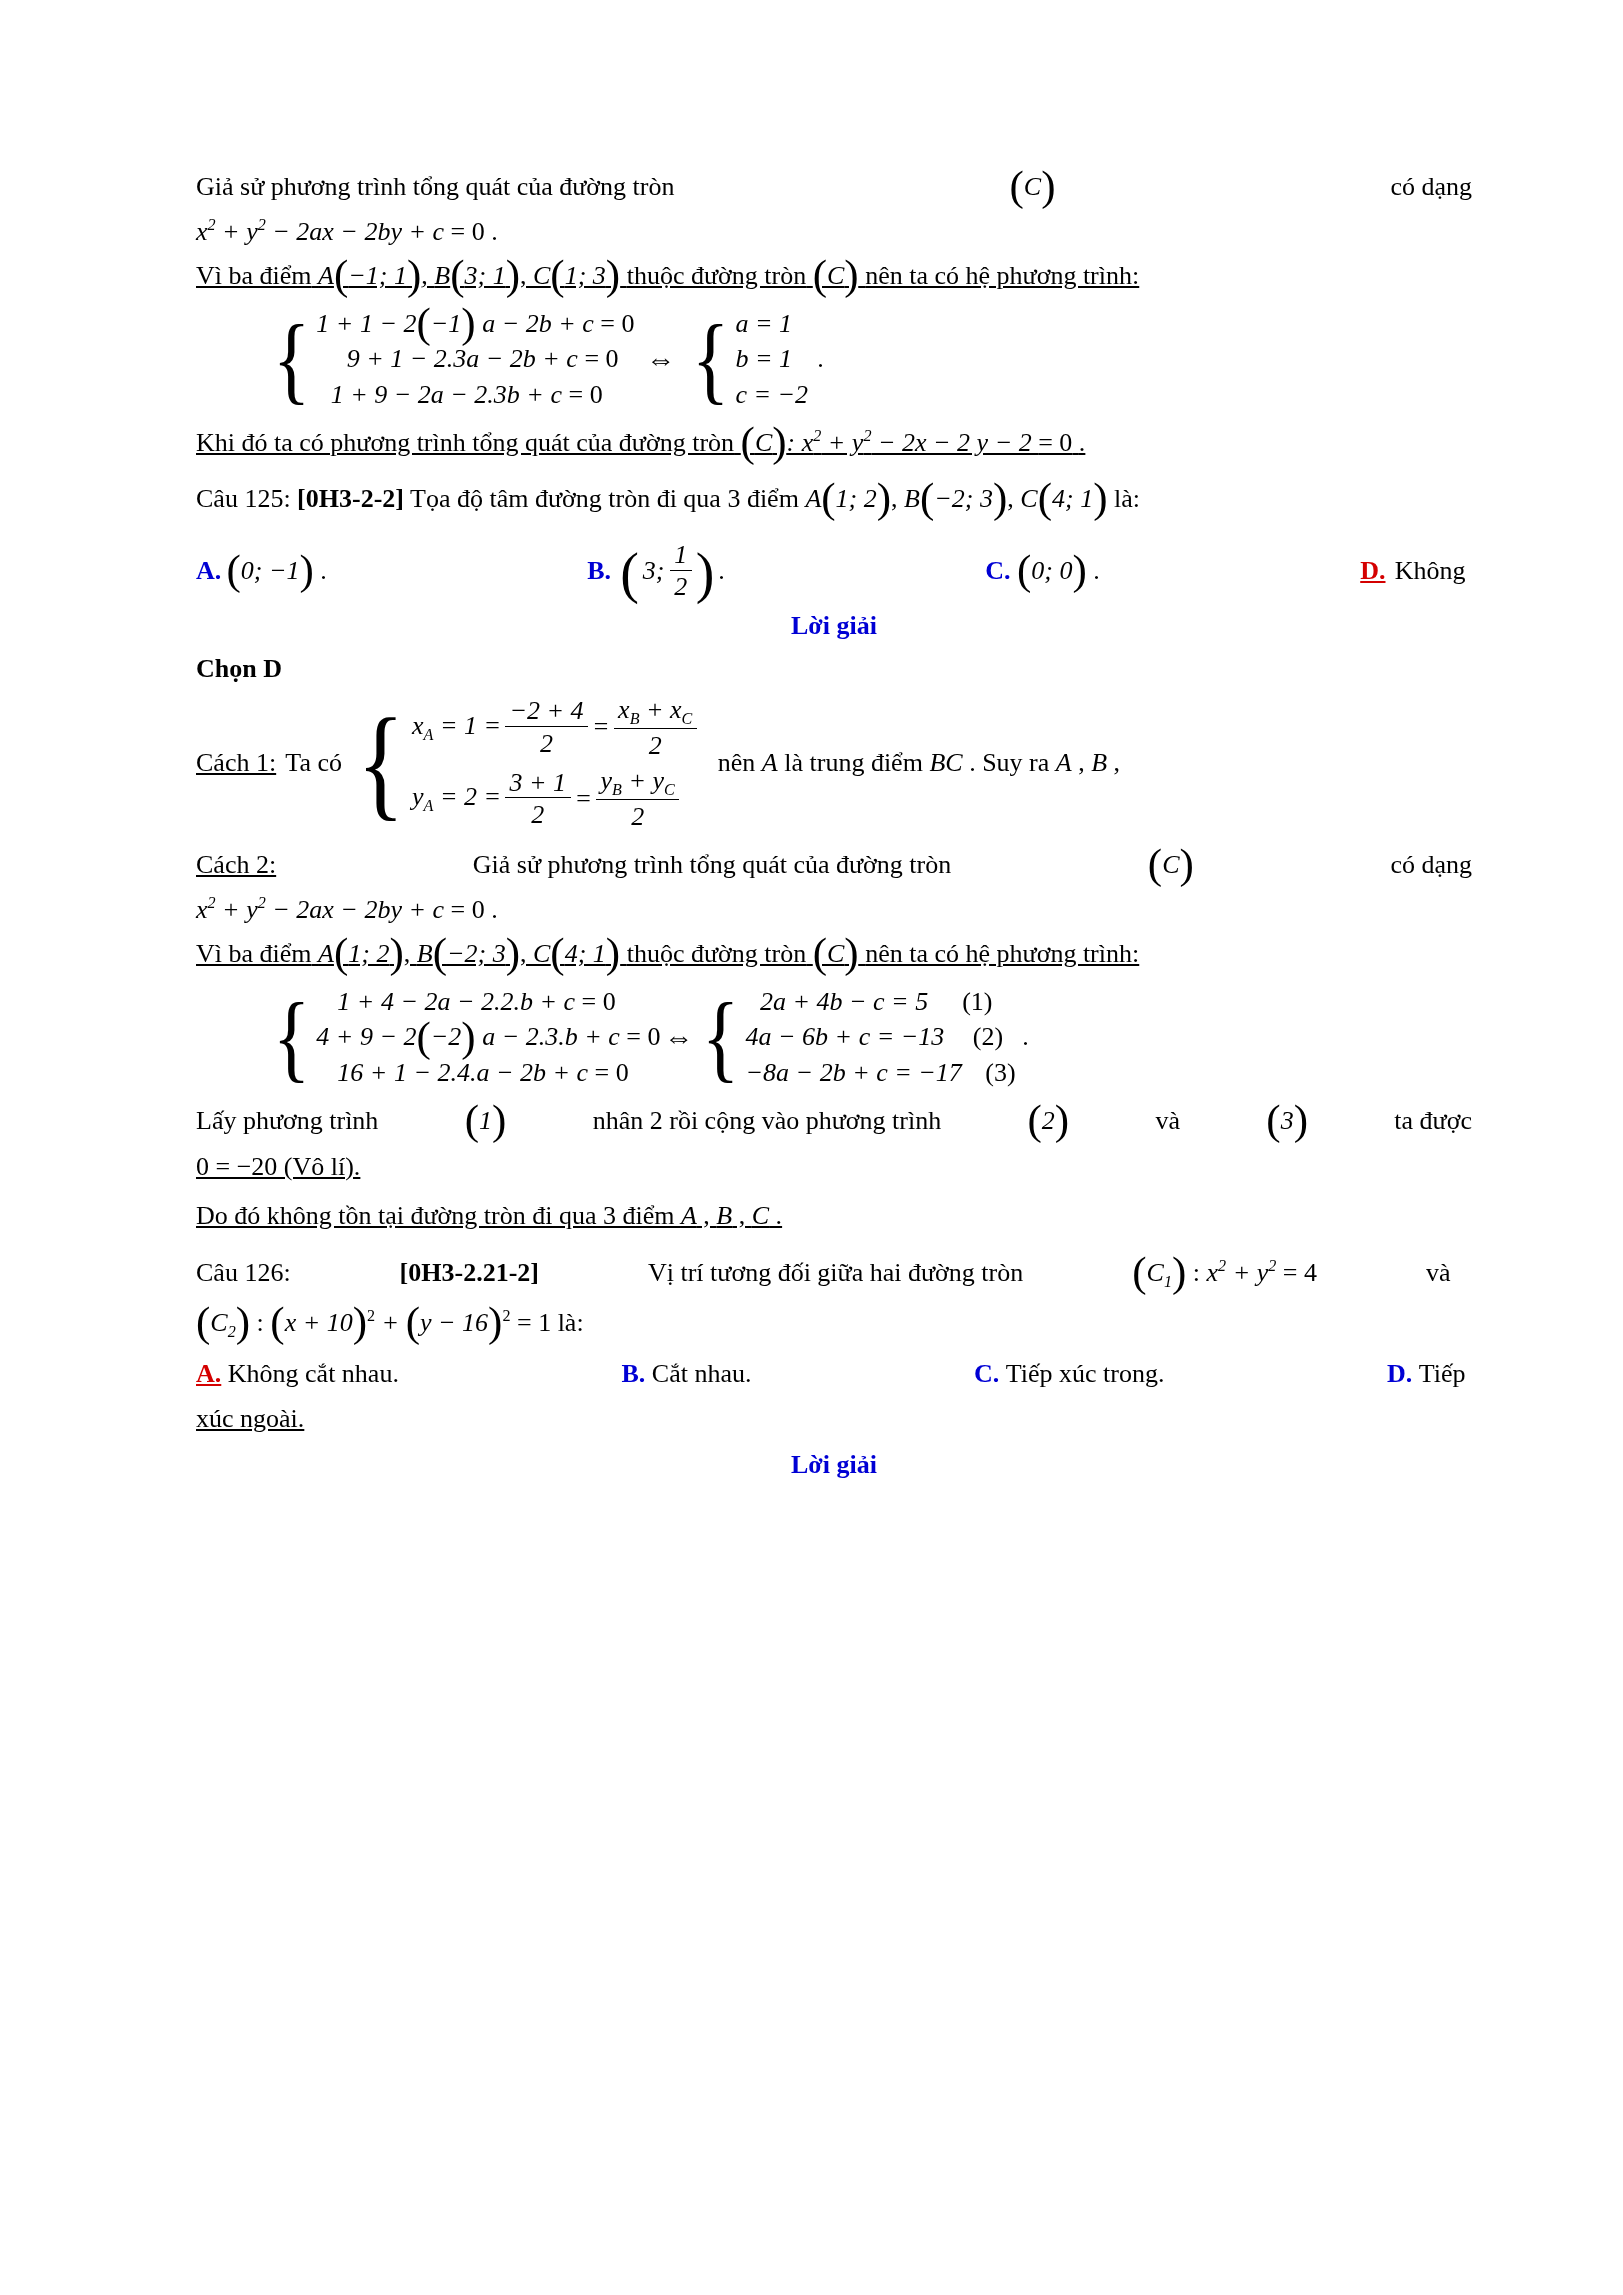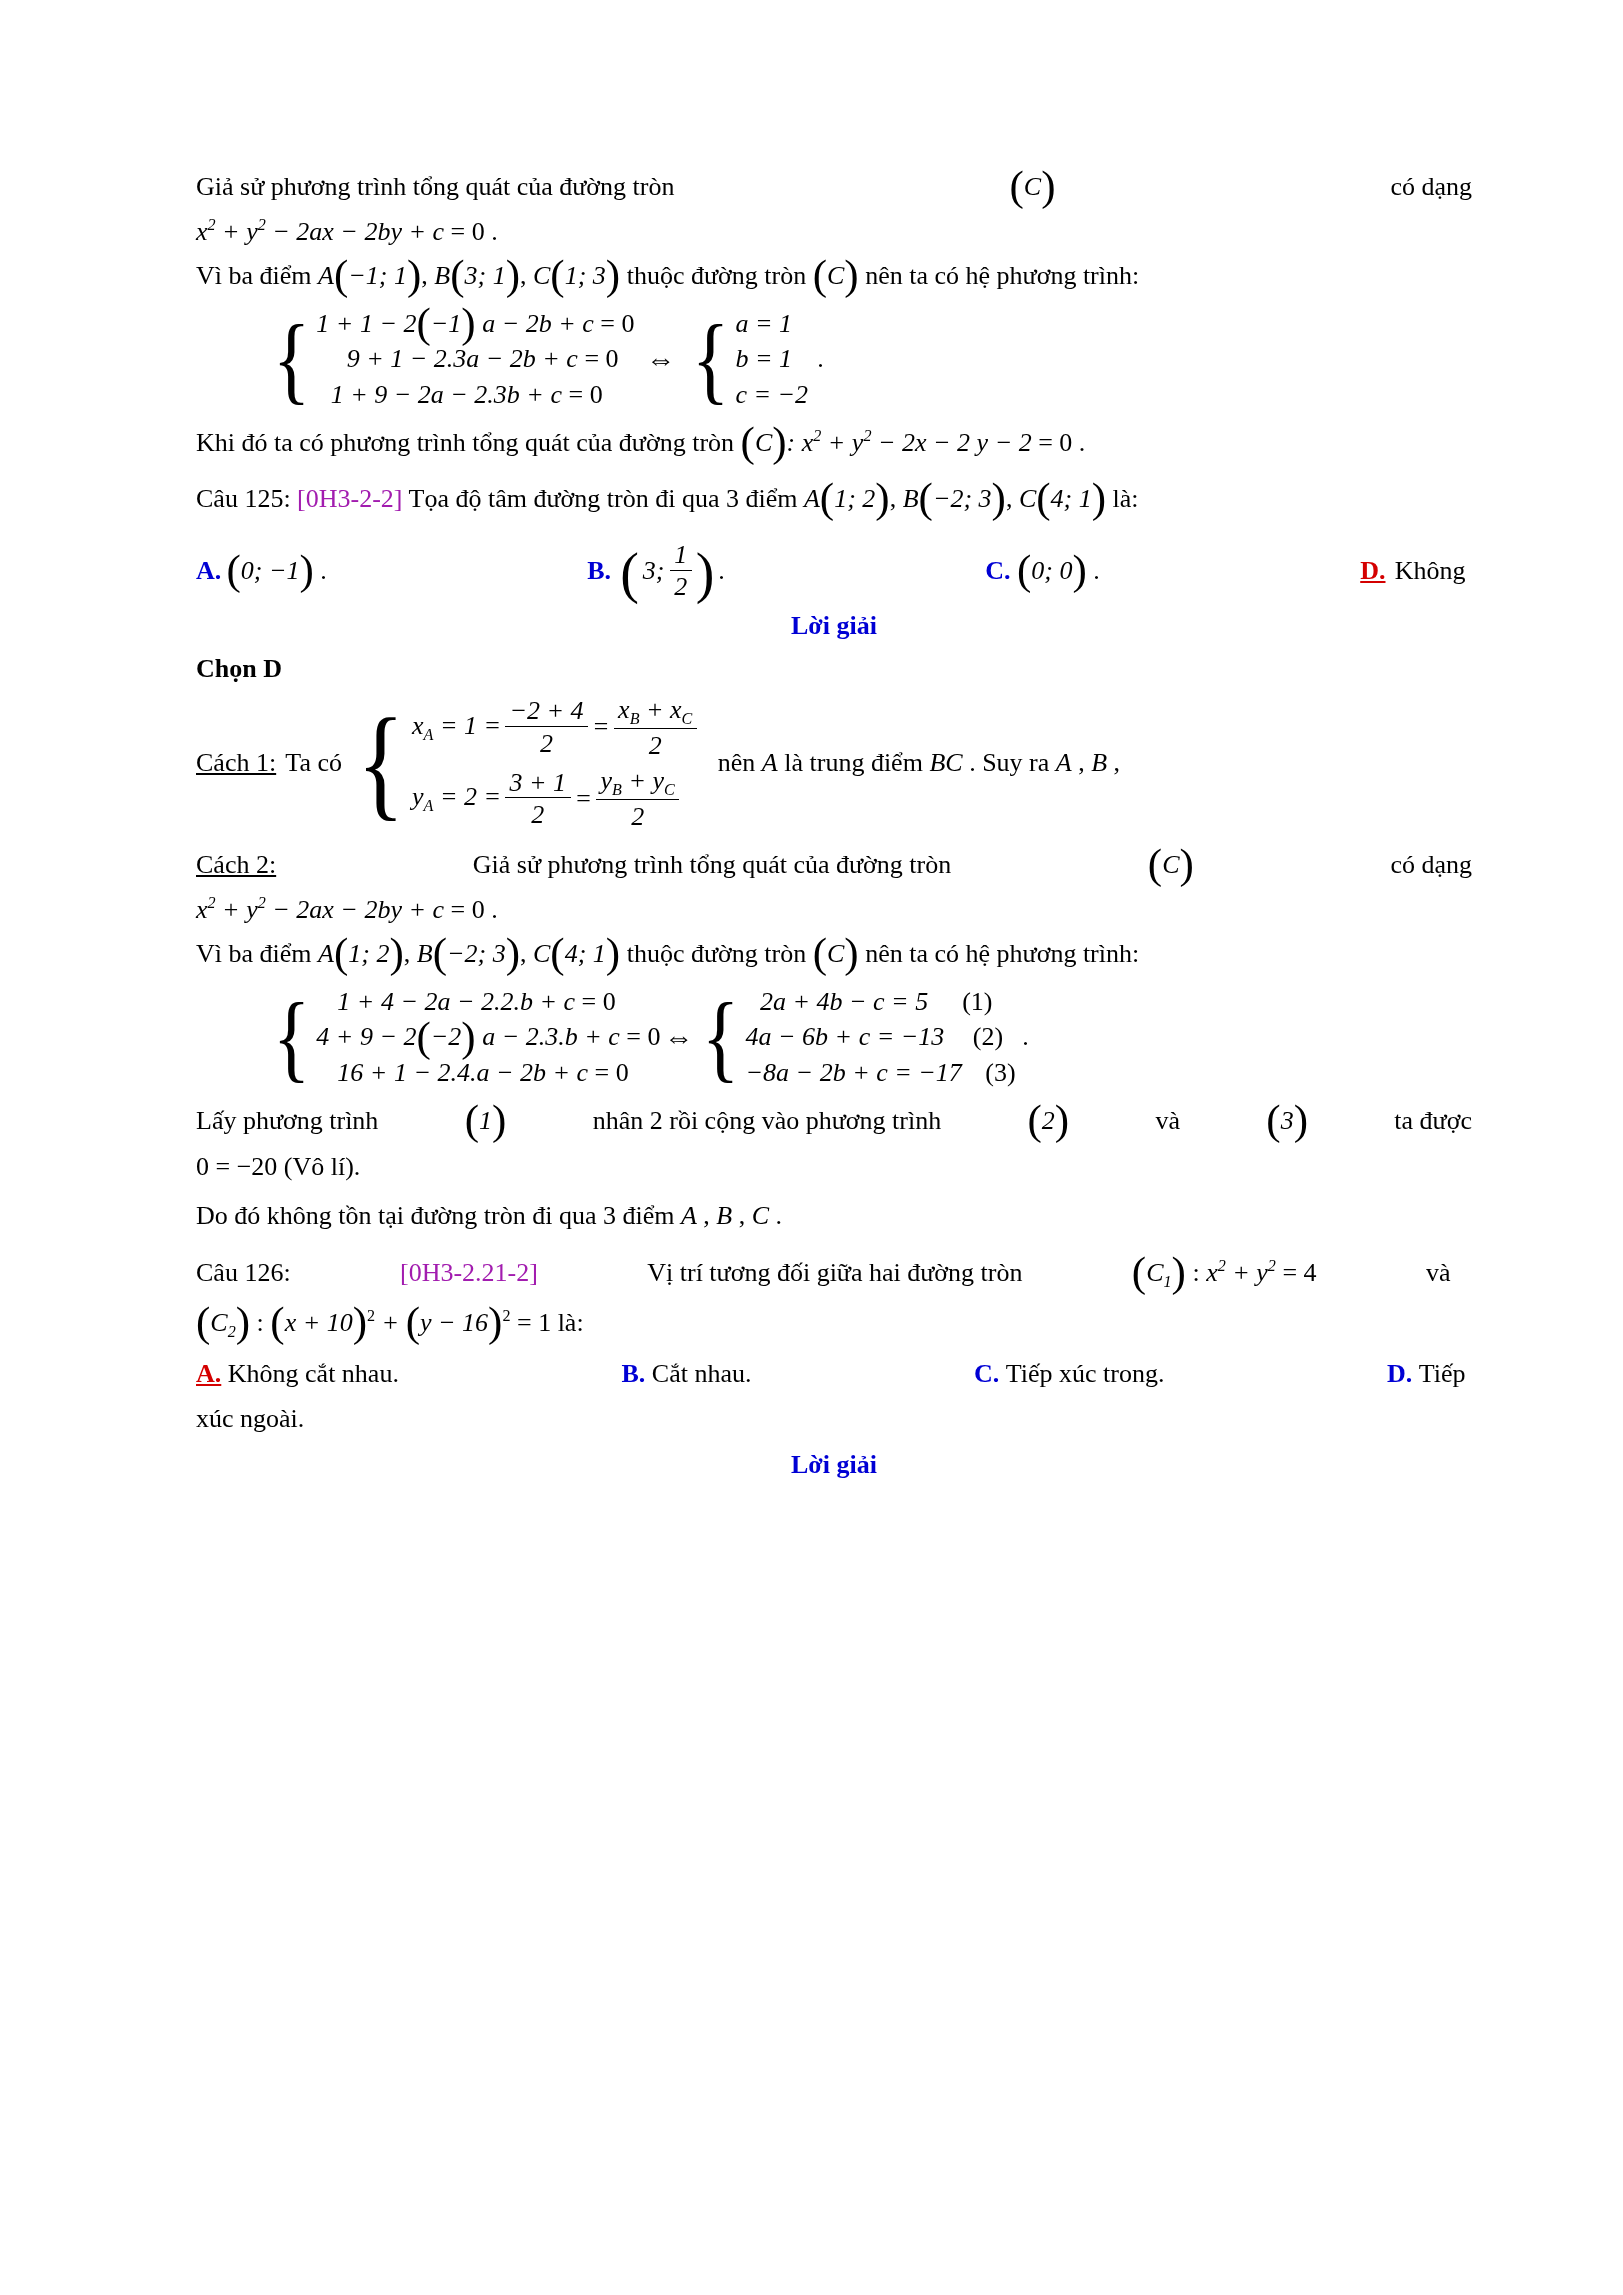--- a/index.html
+++ b/index.html
@@ -18,20 +18,21 @@
     min-height: 2295px;
     padding: 164px 151px 79px 196px;
     box-sizing: border-box;
     position: relative;
   }
   .para {
     font-size: 26px;
     line-height: 1.75;
     margin: 0 0 3.9px 0;
     text-align: justify;
+    text-decoration: underline;
   }
   .justify-spread {
     display: flex;
     justify-content: space-between;
     font-size: 26px;
     line-height: 1.75;
   }
   .math { font-family: "Liberation Serif", serif; font-style: italic; }
   .up { font-style: normal; }
   sup.exp { font-size: 0.62em; vertical-align: super; font-style: italic;}
@@ -40,21 +41,21 @@
     font-size: 26px;
     margin: 6.5px 0 6.5px 0;
   }
   .cau-head {
     font-size: 26px;
     line-height: 1.7;
     margin-top: 11.8px;
     text-align: justify;
   }
   .cau-label { color: #000000; font-weight: normal; }
-  .cau-code { color: #a21caf; font-weight: normal; }
+  .cau-code { color: #000000; font-weight: bold; }
   .answers {
     display: flex;
     font-size: 26px;
     margin: 18.3px 0 6.5px 0;
     align-items: center;
   }
   .answers .opt { display: flex; align-items: center; }
   .ans-letter { font-weight: bold; color: #0000d4; }
   .ans-letter.correct { color: #d40000; text-decoration: underline; }
   .loigiai {

